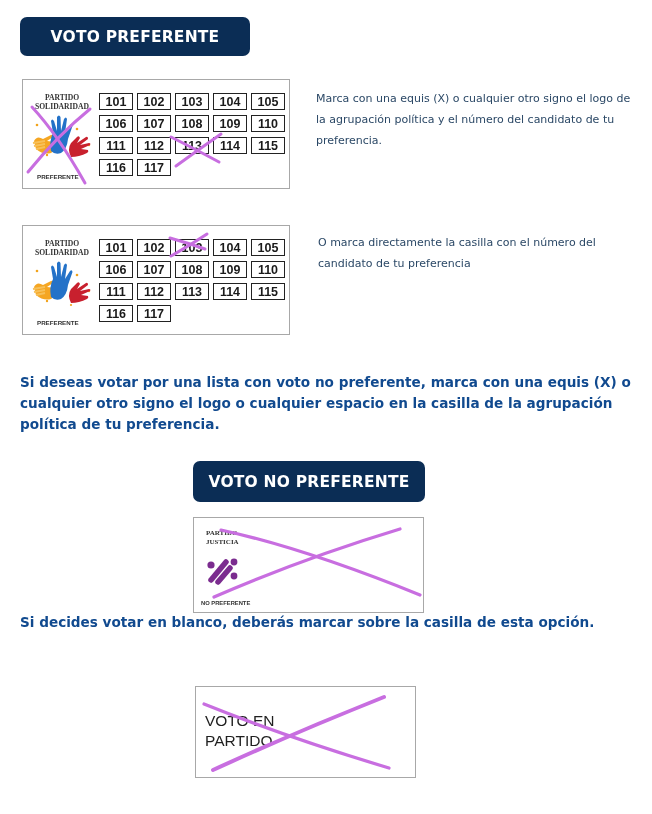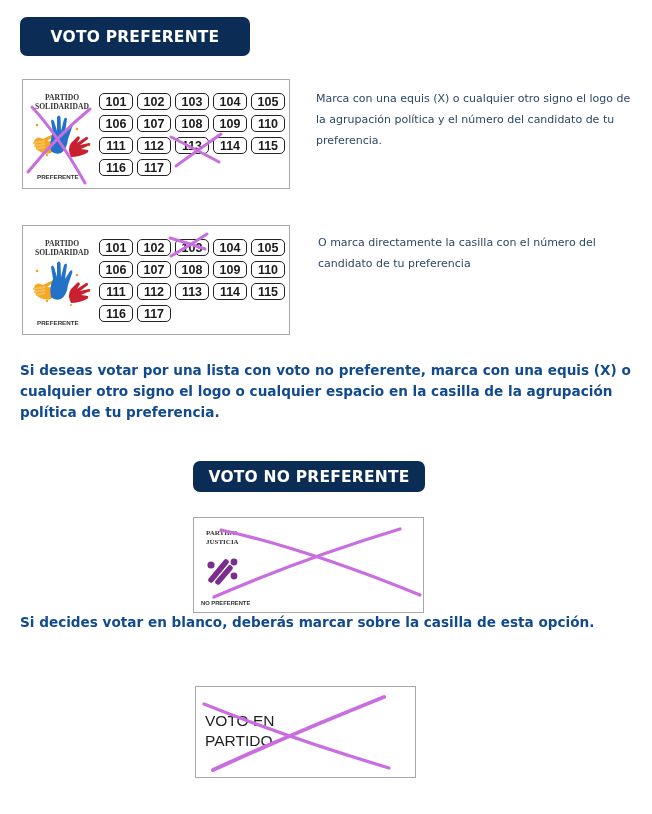--- a/index.html
+++ b/index.html
@@ -11,21 +11,21 @@
     background: #0b2d55;
     color: #ffffff;
     border-radius: 7px;
     font-family: "DejaVu Sans", sans-serif;
     font-weight: bold;
     font-size: 15.5px;
     letter-spacing: 0.2px;
     display: flex; align-items: center; justify-content: center;
   }
   #badge-pref { left: 20px; top: 17px; width: 230px; height: 39px; }
-  #badge-nopref { left: 193px; top: 461px; width: 232px; height: 31px; text-align: center; }
+  #badge-nopref { left: 193px; top: 461px; width: 232px; height: 41px; text-align: center; }
 
   .ballot {
     position: absolute;
     background: #ffffff;
     border: 1.5px solid #a8a8a8;
   }
   #ballot-1 { left: 22px; top: 79px; width: 268px; height: 110px; }
   #ballot-2 { left: 22px; top: 225px; width: 268px; height: 110px; }
   #ballot-3 { left: 193px; top: 517px; width: 231px; height: 96px; }
   #ballot-4 { left: 195px; top: 686px; width: 221px; height: 92px; }
@@ -49,21 +49,21 @@
   }
   .ballot .pref-label { left: 14px; top: 93px; }
 
   .hands { position: absolute; left: 8px; top: 33px; width: 64px; height: 50px; }
 
   .grid { position: absolute; left: 76px; top: 13px; width: 190px; }
   .pill {
     position: absolute;
     width: 34px; height: 17px;
     border: 1.6px solid #222;
-    border-radius: 5px;
+    border-radius: 0;
     font-family: "Liberation Sans", sans-serif;
     font-weight: bold;
     font-size: 12.5px;
     color: #1a1a1a;
     display: flex; align-items: center; justify-content: center;
     background: #fff;
   }
 
   .mark { position: absolute; pointer-events: none; }
 
@@ -78,21 +78,21 @@
   #desc-2 { left: 318px; top: 232px; width: 310px; }
 
   .info {
     position: absolute;
     font-family: "DejaVu Sans", sans-serif;
     font-weight: bold;
     font-size: 13.6px;
     line-height: 21px;
     color: #114a8f;
   }
-  #info-nopref { left: 20px; top: 360px; width: 620px; }
+  #info-nopref { left: 20px; top: 372px; width: 620px; }
   #info-blank { left: 20px; top: 612px; width: 620px; }
 
   #ballot-3 .party-name { left: 12px; top: 11px; width: auto; text-align: left; font-size: 7px; line-height: 9px; }
   #ballot-3 .pref-label { left: 7px; top: 82px; font-size: 5.8px; }
   .justicia-logo { position: absolute; left: 12px; top: 38px; width: 34px; height: 30px; }
 
   .blank-label {
     position: absolute; left: 9px; top: 24px;
     font-family: "Liberation Sans", sans-serif;
     font-size: 15.5px;

